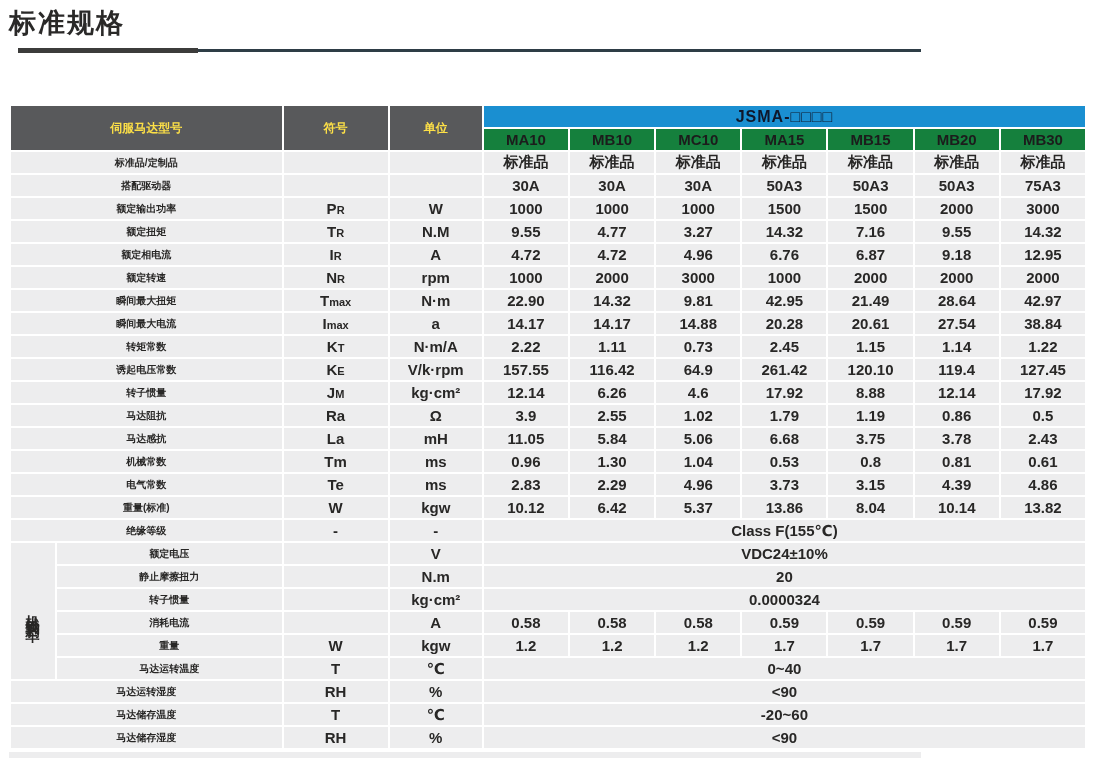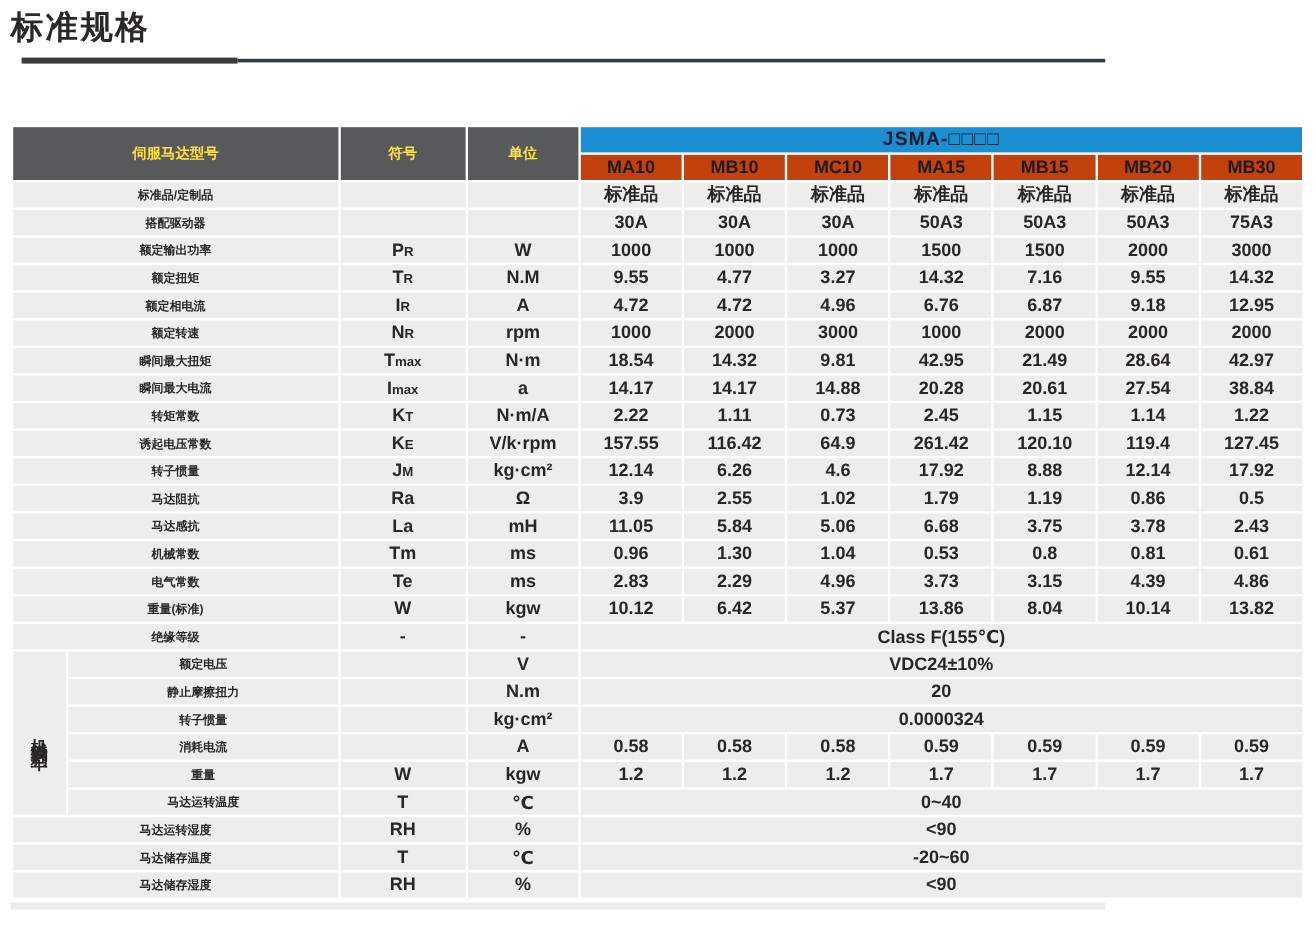--- a/index.html
+++ b/index.html
@@ -38,21 +38,21 @@
   th.dark {
     background: #58595b; color: #fde047;
     font-size: 12px; font-weight: bold;
   }
   th.blue {
     background: #1a8fd1; color: #0f172a;
     font-size: 16px; font-weight: bold;
     height: 21px; letter-spacing: 1px;
   }
   th.model {
-    background: #c2410c; color: #1c1c1c;
+    background: #15803d; color: #1c1c1c;
     font-size: 15px; font-weight: bold;
     height: 21px;
   }
   tbody td {
     background: #ededee; color: #282726;
     height: 21px;
   }
   td.lbl  { font-size: 10px; font-weight: bold; }
   td.sym  { font-size: 15px; font-weight: bold; }
   .sym-sub { font-size: 11px; font-weight: bold; }
@@ -184,21 +184,21 @@
           <td class="val">3000</td>
           <td class="val">1000</td>
           <td class="val">2000</td>
           <td class="val">2000</td>
           <td class="val">2000</td>
         </tr>
         <tr>
           <td class="lbl" colspan="2">瞬间最大扭矩</td>
           <td class="sym"><span>T</span><span class="sym-sub">max</span></td>
           <td class="unit">N·m</td>
-          <td class="val">18.54</td>
+          <td class="val">22.90</td>
           <td class="val">14.32</td>
           <td class="val">9.81</td>
           <td class="val">42.95</td>
           <td class="val">21.49</td>
           <td class="val">28.64</td>
           <td class="val">42.97</td>
         </tr>
         <tr>
           <td class="lbl" colspan="2">瞬间最大电流</td>
           <td class="sym"><span>I</span><span class="sym-sub">max</span></td>

